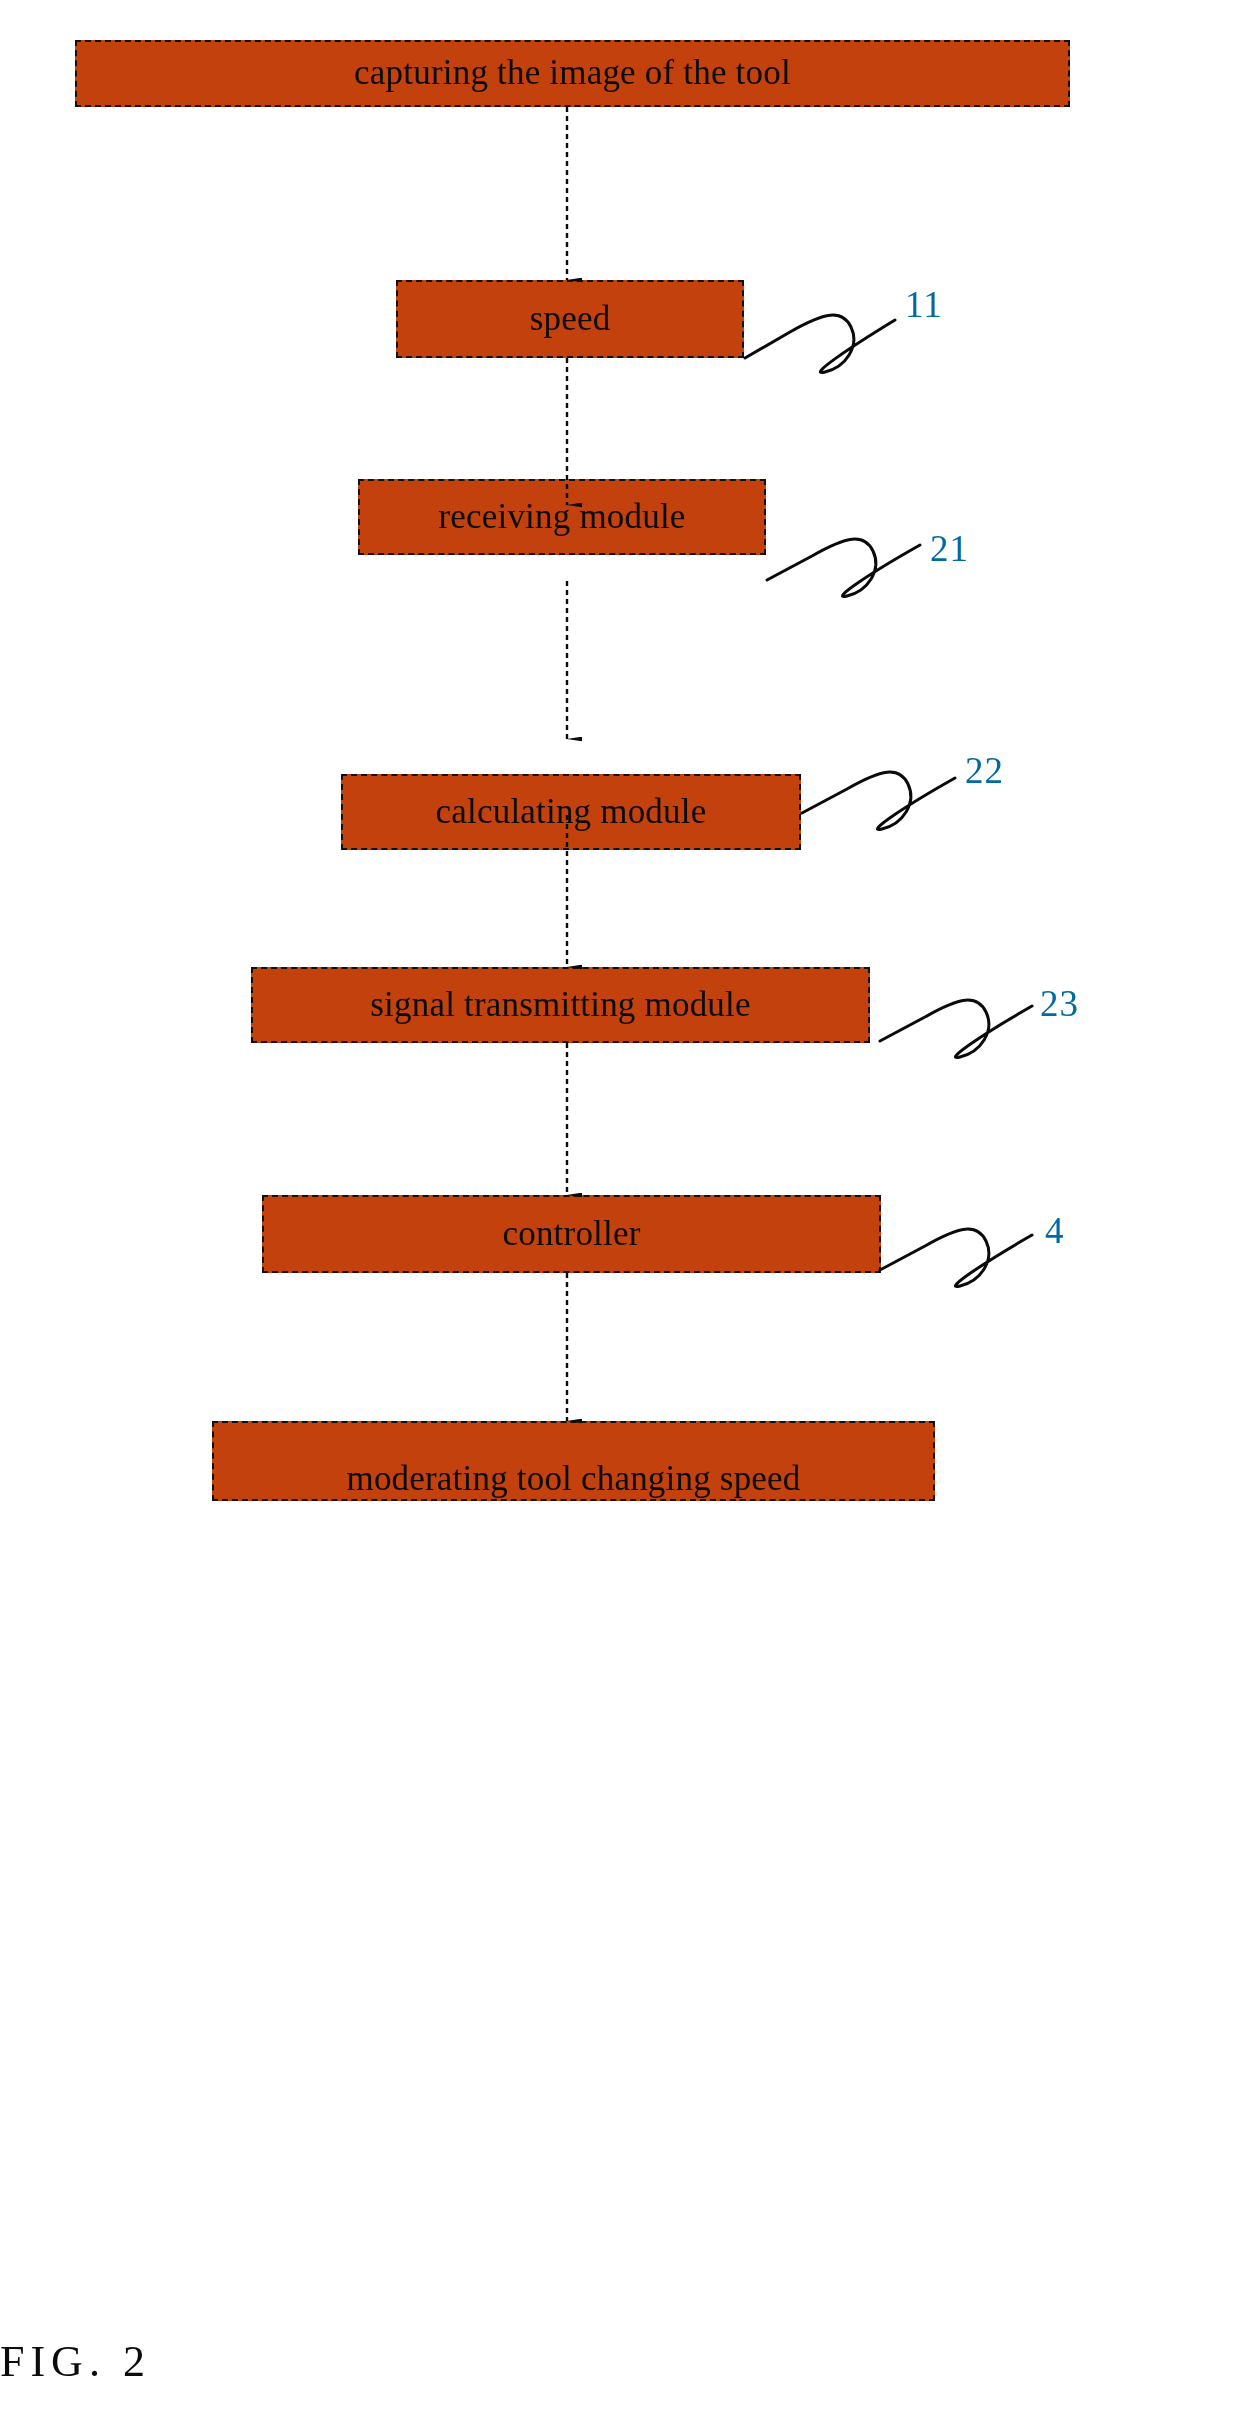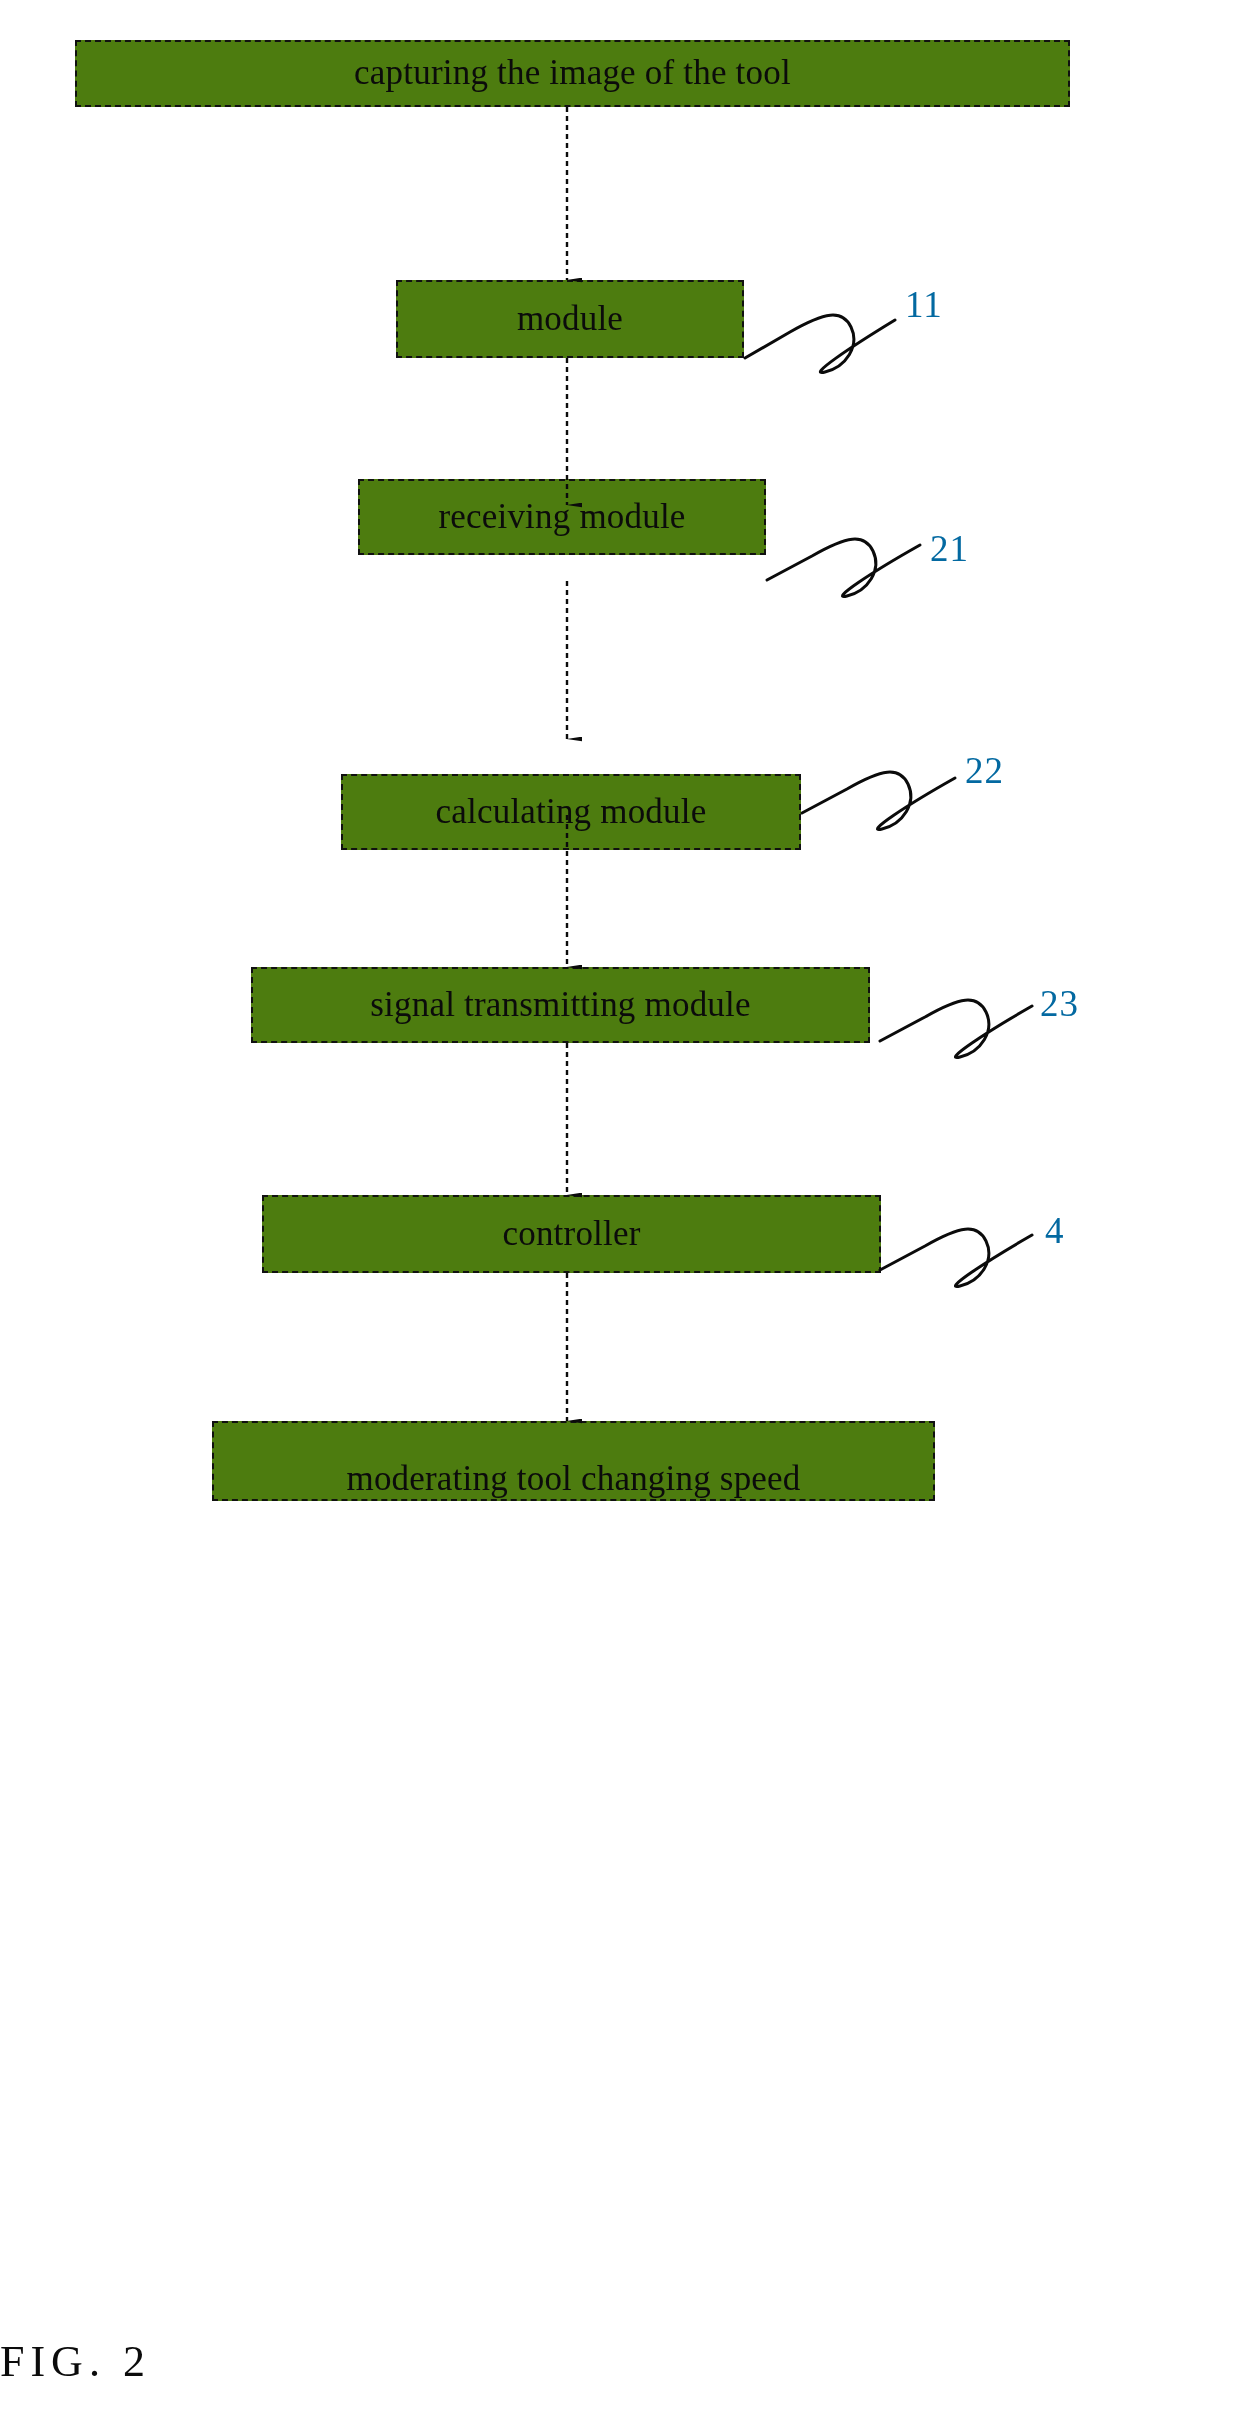--- a/index.html
+++ b/index.html
@@ -21,21 +21,21 @@
     left: 0;
     top: 0;
     width: 1240px;
     height: 2433px;
   }
 
   .flow-box {
     position: absolute;
     box-sizing: border-box;
     border: 2px dashed #111111;
-    background: #4d7c0f;
+    background: #c2410c;
     display: flex;
     align-items: center;
     justify-content: center;
     text-align: center;
   }
   .flow-box .box-label {
     font-size: 35px;
     line-height: 1.15;
     letter-spacing: 0.2px;
     color: #0b0b0b;
@@ -72,21 +72,21 @@
 </head>
 <body>
 
 <div id="figure-root">
 
   <div class="flow-box" style="left:75px; top:40px; width:995px; height:67px;">
     <span class="box-label">capturing the image of the tool</span>
   </div>
 
   <div class="flow-box" style="left:396px; top:280px; width:348px; height:78px;">
-    <span class="box-label">module</span>
+    <span class="box-label">speed</span>
   </div>
 
   <div class="flow-box" style="left:358px; top:479px; width:408px; height:76px;align-items:center;">
     <span class="box-label">receiving module</span>
   </div>
 
   <div class="flow-box" style="left:341px; top:774px; width:460px; height:76px;">
     <span class="box-label">calculating module</span>
   </div>
 

